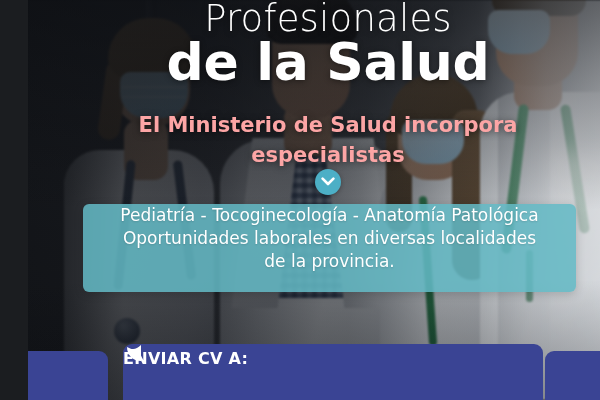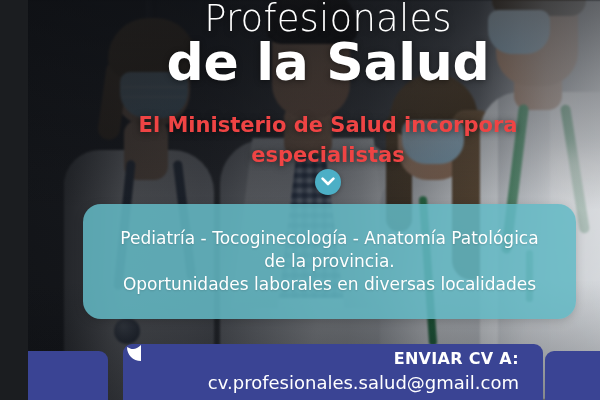--- a/index.html
+++ b/index.html
@@ -220,37 +220,37 @@
     font-size:37px;line-height:42px;font-weight:300;letter-spacing:.2px;
     text-shadow:0 1px 6px rgba(0,0,0,.45);
   }
   .title-2{
     font-size:52px;line-height:44px;font-weight:700;letter-spacing:-.3px;
     text-shadow:0 1px 6px rgba(0,0,0,.45);
   }
 
   .subtitle{
     position:absolute;left:50px;top:110px;width:500px;text-align:center;
-    color:#ef4444;font-size:21px;line-height:30px;font-weight:700;
+    color:#fca5a5;font-size:21px;line-height:30px;font-weight:700;
     text-shadow:0 1px 7px rgba(0,0,0,.55);
   }
 
   .chev-circle{
     position:absolute;left:287px;top:169px;width:26px;height:26px;border-radius:50%;
     background:#4cafc6;display:flex;align-items:center;justify-content:center;
     box-shadow:0 1px 4px rgba(0,0,0,.3);
   }
   .chev-circle svg{display:block;}
 
   .teal-card{
-    position:absolute;left:55px;top:204px;width:493px;height:115px;
-    border-radius:18px;
+    position:absolute;left:55px;top:204px;width:493px;height:88px;
+    border-radius:6px;
     background:rgba(99,185,197,.86);
     box-shadow:0 2px 10px rgba(0,0,0,.18);
-    display:flex;align-items:center;justify-content:center;
+    display:flex;align-items:flex-start;justify-content:center;
   }
   .teal-text{
     width:100%;text-align:center;color:#ffffff;
     font-size:17px;line-height:23px;font-weight:400;
     text-shadow:0 1px 2px rgba(0,0,0,.14);
   }
 
   .blue-left{
     position:absolute;left:0;top:351px;width:80px;height:49px;
     background:#3a4494;border-radius:0 9px 0 0;
@@ -262,21 +262,21 @@
   .blue-main{
     position:absolute;left:95px;top:344px;width:420px;height:56px;
     background:#3a4494;border-radius:9px 9px 0 0;
   }
   .fold{
     position:absolute;left:95px;top:344px;width:20px;height:20px;overflow:hidden;
   }
   .fold svg{display:block;}
 
   .cta{
-    position:absolute;left:95px;top:348px;width:396px;text-align:right;color:#fff;
+    position:absolute;left:95px;top:348px;width:396px;text-align:left;color:#fff;
   }
   .cta-label{font-size:16px;line-height:22px;font-weight:700;letter-spacing:.3px;}
   .cta-email{font-size:18px;line-height:25px;font-weight:400;}
 </style>
 </head>
 <body>
 
 <div id="poster">
 
   <div class="photo">
@@ -341,32 +341,31 @@
 
   <div class="chev-circle">
     <svg width="14" height="10" viewBox="0 0 14 10" aria-hidden="true">
       <path d="M1.6 1.6 L7 7 L12.4 1.6" fill="none" stroke="#ffffff" stroke-width="2.6" stroke-linecap="round" stroke-linejoin="round"></path>
     </svg>
   </div>
 
   <div class="teal-card">
     <div class="teal-text">
       <div>Pediatría - Tocoginecología - Anatomía Patológica</div>
+      <div>Oportunidades laborales en diversas localidades</div>
       <div>de la provincia.</div>
-      <div>Oportunidades laborales en diversas localidades</div>
     </div>
   </div>
 
   <div class="blue-left"></div>
   <div class="blue-right"></div>
   <div class="blue-main"></div>
   <div class="fold">
     <svg width="20" height="20" viewBox="0 0 20 20" aria-hidden="true">
       <path d="M18 1 L18 17 C10 17 4 11 4 3 C9 6 13 6 18 1 Z" fill="#ffffff"></path>
     </svg>
   </div>
 
   <div class="cta">
     <div class="cta-label">ENVIAR CV A:</div>
-    <div class="cta-email">cv.profesionales.salud@gmail.com</div>
   </div>
 
 </div>
 
 </body></html>

